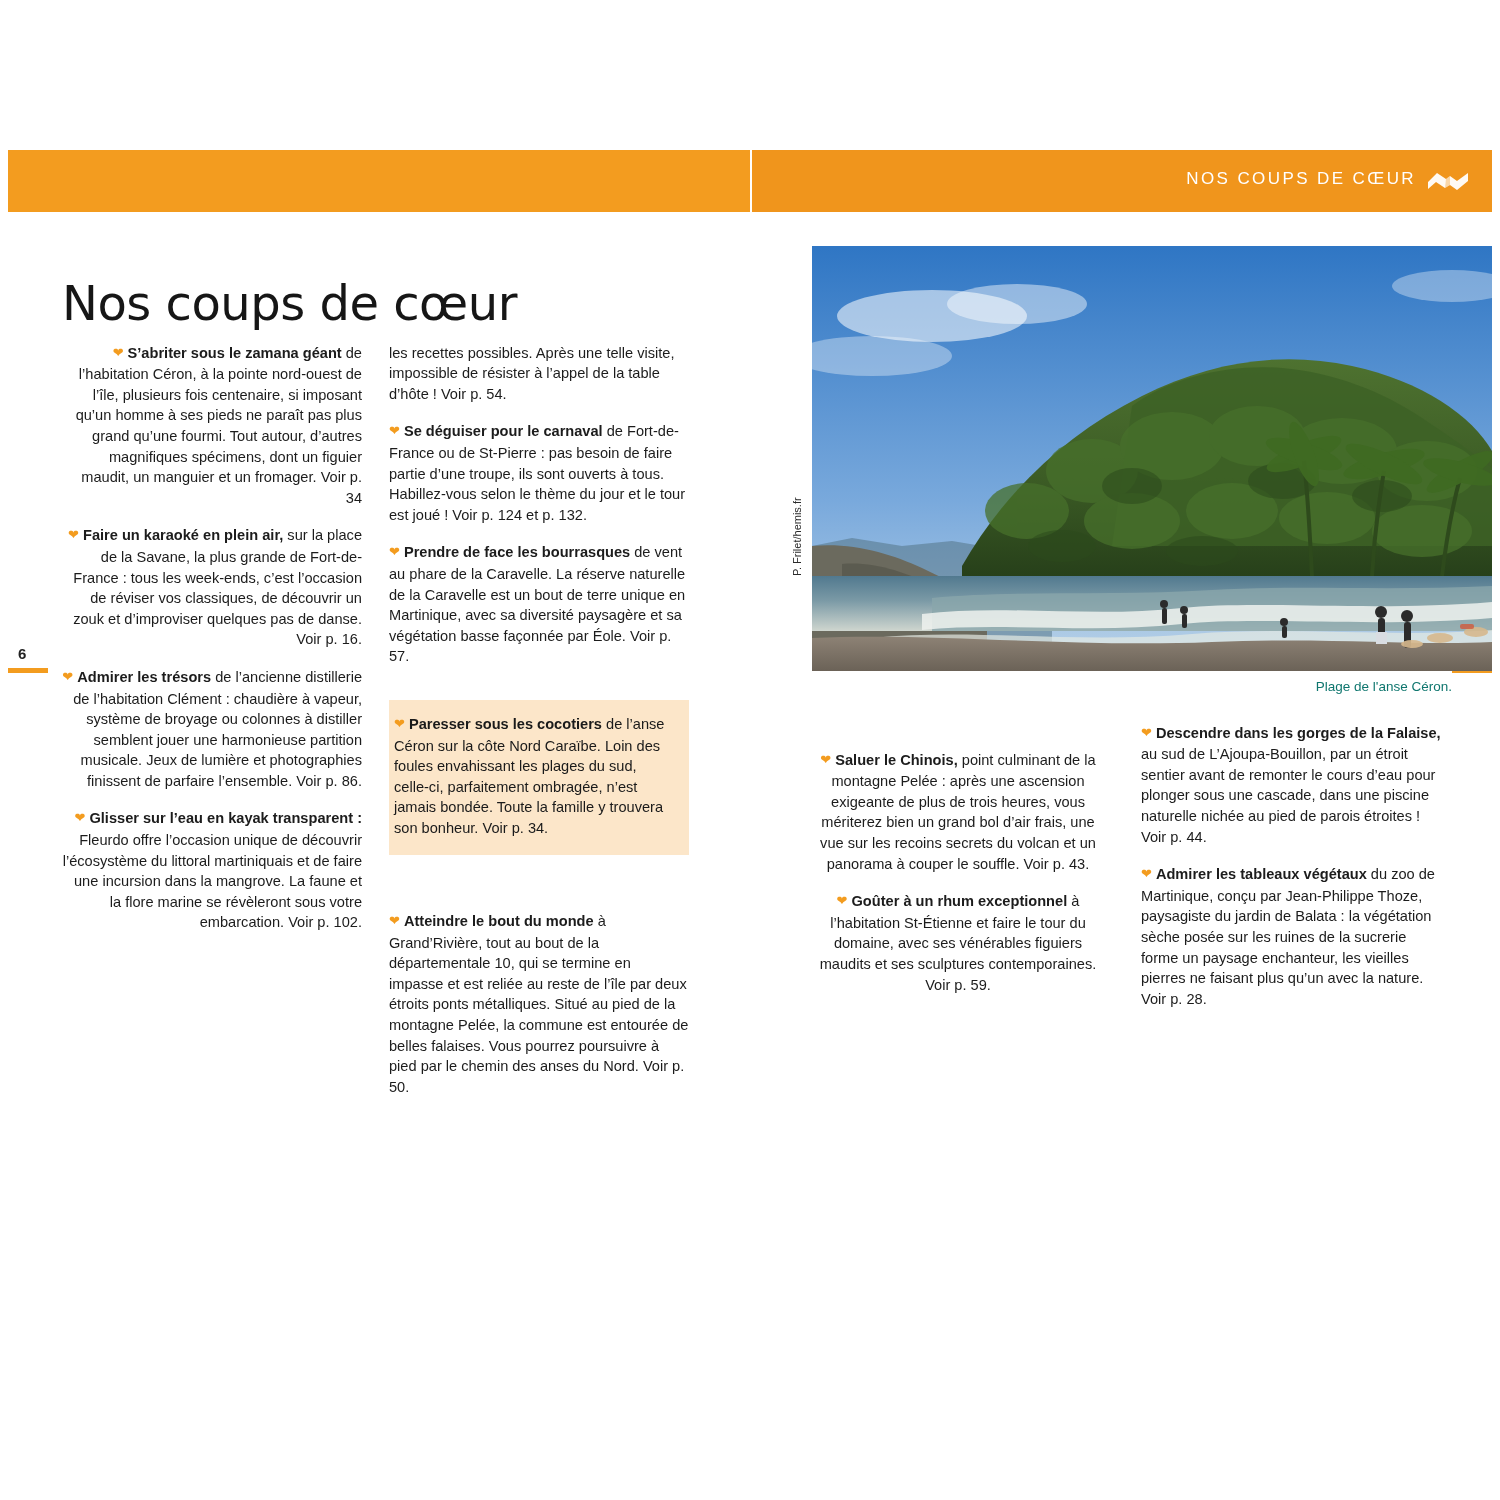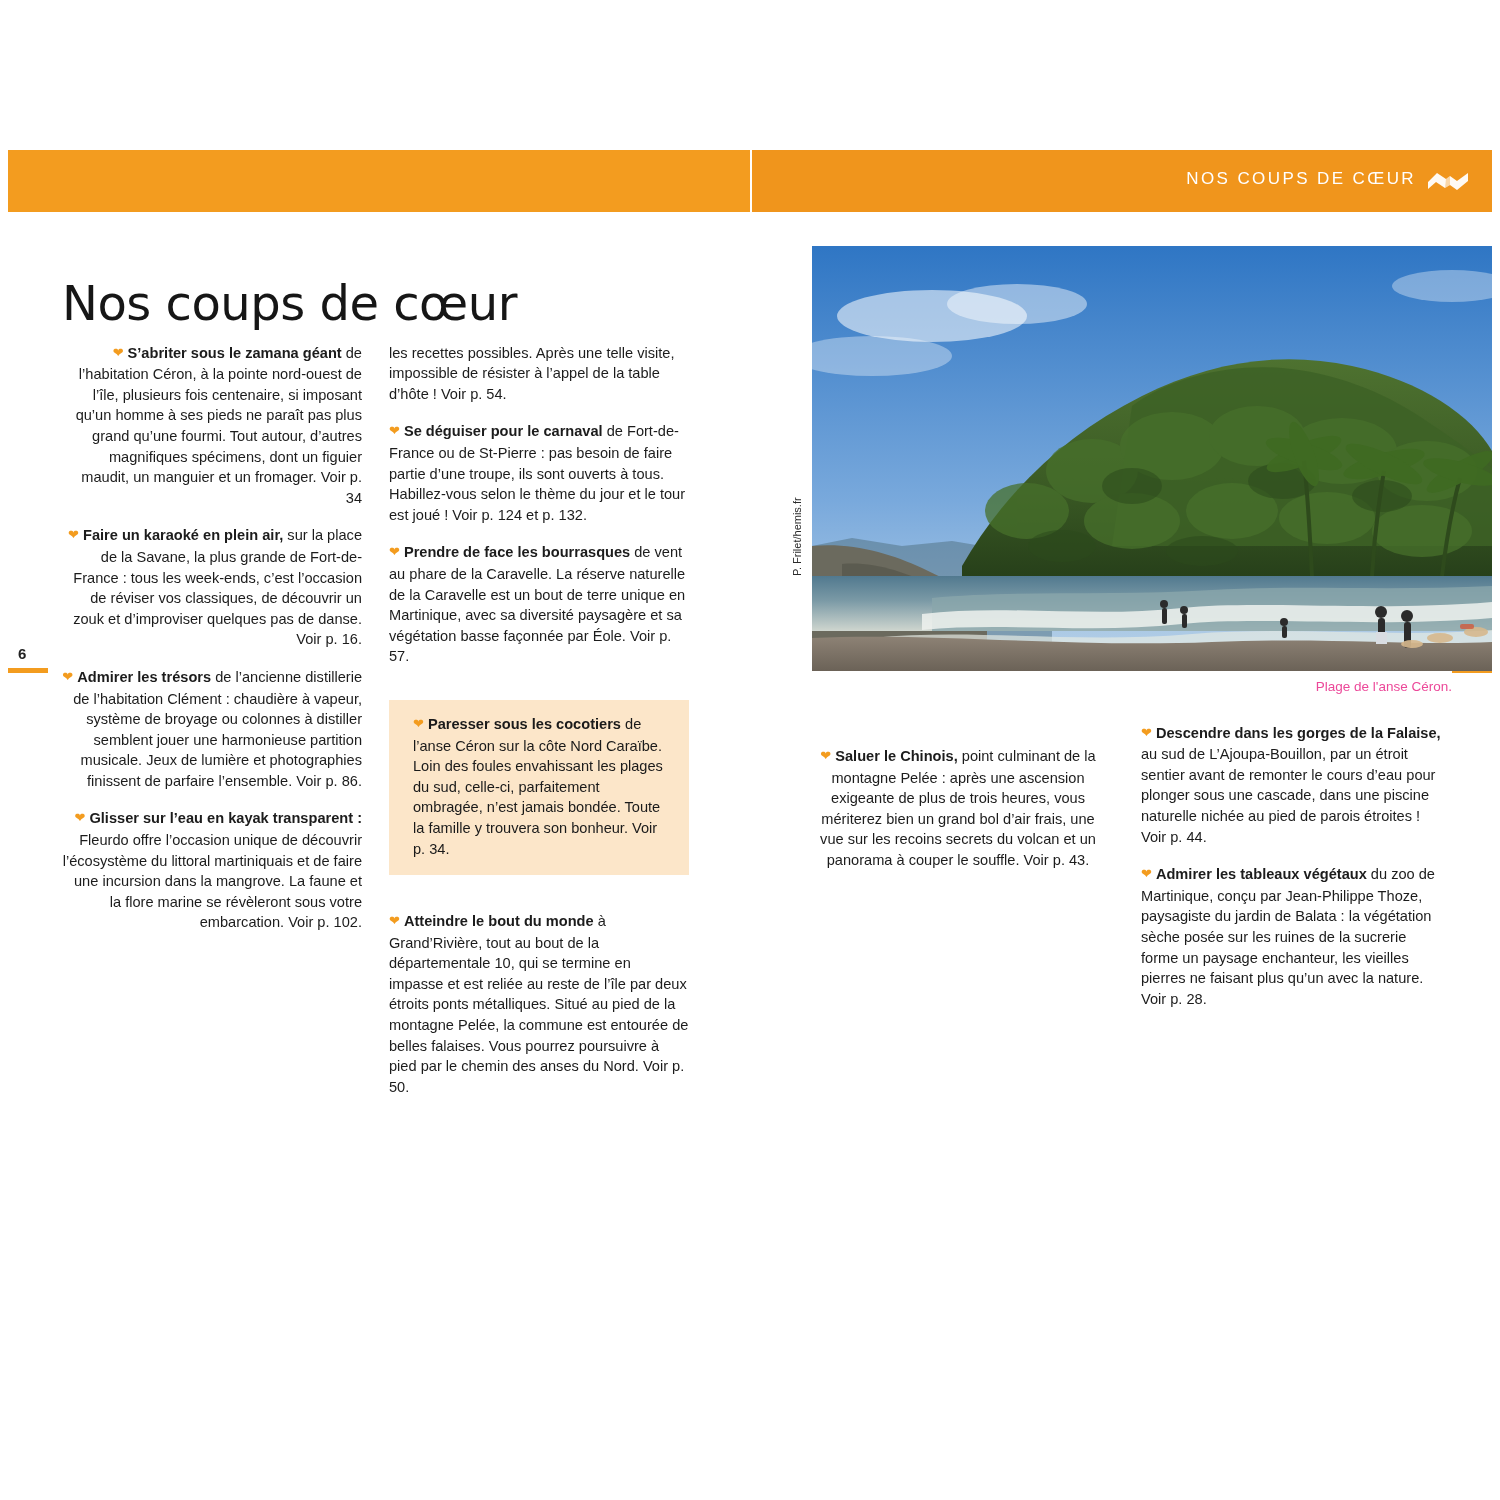--- a/index.html
+++ b/index.html
@@ -123,21 +123,21 @@
   .lead { font-weight: 700; }
   .ref { }
 
   
   .callout {
     position: absolute;
     left: 389px;
     top: 700px;
     width: 300px;
     box-sizing: border-box;
-    padding: 14px 17px 16px 24px;
+    padding: 14px 17px 16px 5px;
     background: #fce6c9;
     font-size: 14.6px;
     line-height: 20.6px;
   }
   
   .photo {
     position: absolute;
     left: 812px;
     top: 246px;
     width: 680px;
@@ -154,21 +154,21 @@
     color: #2a2a2a;
     transform: rotate(-90deg);
     transform-origin: left top;
     white-space: nowrap;
   }
   .photo-caption {
     position: absolute;
     right: 48px;
     top: 679px;
     font-size: 13.5px;
-    color: #ec4899;
+    color: #0f766e;
   }
 </style>
 </head>
 <body>
 
 <div class="spread">
 
   <div class="header-bar-left"></div>
   <div class="header-bar-right">
   </div>
@@ -310,20 +310,21 @@
   <div class="callout">
     <span class="heart">❤</span><span class="lead">Paresser sous les cocotiers</span><span> de l’anse Céron sur la côte Nord Caraïbe. Loin des foules envahissant les plages du sud, celle-ci, parfaitement ombragée, n’est jamais bondée. Toute la famille y trouvera son bonheur. </span><span class="ref">Voir p. 34.</span>
   </div>
 
   <div class="col" style="left:389px; top:900px; width:300px;">
     <p class="entry"><span class="heart">❤</span><span class="lead">Atteindre le bout du monde</span><span> à Grand’Rivière, tout au bout de la départementale 10, qui se termine en impasse et est reliée au reste de l’île par deux étroits ponts métalliques. Situé au pied de la montagne Pelée, la commune est entourée de belles falaises. Vous pourrez poursuivre à pied par le chemin des anses du Nord. </span><span class="ref">Voir p. 50.</span></p>
   </div>
 
   <div class="col col-3">
     <p class="entry"><span class="heart">❤</span><span class="lead">Saluer le Chinois,</span><span> point culminant de la montagne Pelée : après une ascension exigeante de plus de trois heures, vous mériterez bien un grand bol d’air frais, une vue sur les recoins secrets du volcan et un panorama à couper le souffle. </span><span class="ref">Voir p. 43.</span></p>
+    <p class="entry"><span class="heart">❤</span><span class="lead">Goûter à un rhum exceptionnel</span><span> à l’habitation St-Étienne et faire le tour du domaine, avec ses vénérables figuiers maudits et ses sculptures contemporaines. </span><span class="ref">Voir p. 59.</span></p>
   </div>
 
   <div class="col col-4">
     <p class="entry"><span class="heart">❤</span><span class="lead">Descendre dans les gorges de la Falaise,</span><span> au sud de L’Ajoupa-Bouillon, par un étroit sentier avant de remonter le cours d’eau pour plonger sous une cascade, dans une piscine naturelle nichée au pied de parois étroites ! </span><span class="ref">Voir p. 44.</span></p>
     <p class="entry"><span class="heart">❤</span><span class="lead">Admirer les tableaux végétaux</span><span> du zoo de Martinique, conçu par Jean-Philippe Thoze, paysagiste du jardin de Balata : la végétation sèche posée sur les ruines de la sucrerie forme un paysage enchanteur, les vieilles pierres ne faisant plus qu’un avec la nature. </span><span class="ref">Voir p. 28.</span></p>
   </div>
 
 </div>
 
 </body></html>

